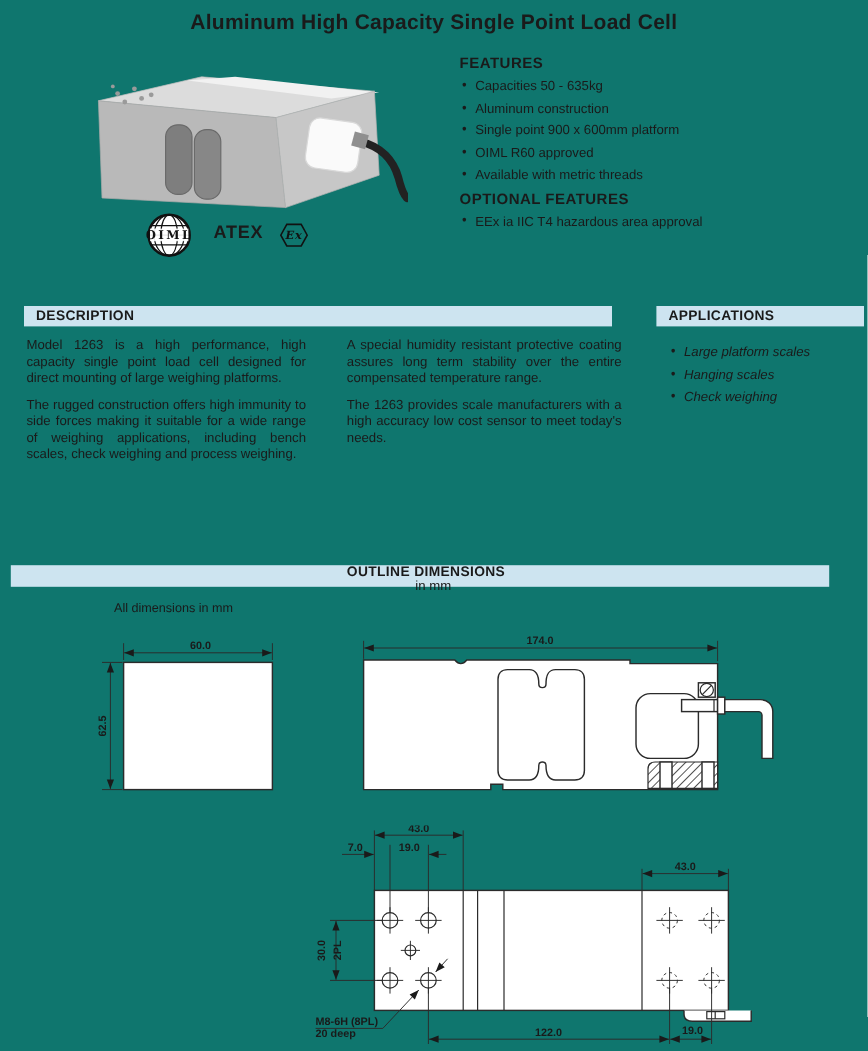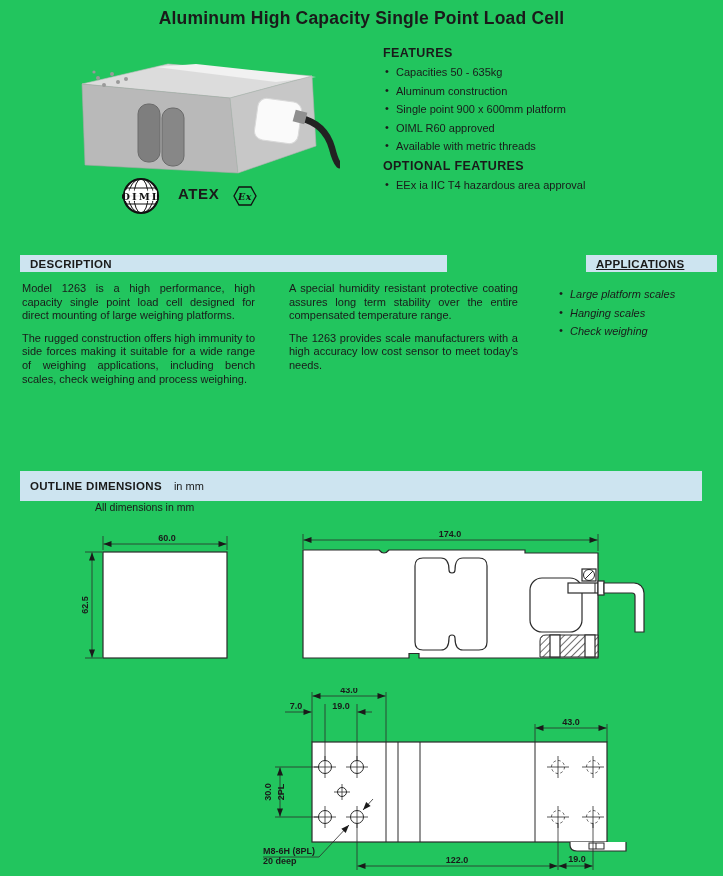--- a/index.html
+++ b/index.html
@@ -1,16 +1,16 @@
 <!DOCTYPE html>
 <html><head>
 <meta charset="utf-8">
 <style>
   html,body { margin:0; padding:0; background:#ffffff; }
-  .page { position:relative; width:723px; height:876px; background:#22c55e;
+  .page { position:relative; width:723px; height:876px; background:#0f766e;
           font-family:"Liberation Sans", sans-serif; color:#1a1a1a; overflow:hidden; }
 
   .title { position:absolute; top:8px; left:0; width:100%; margin:0; text-align:center;
            font-size:17.5px; font-weight:bold; letter-spacing:0.2px; }
 
   .photo  { position:absolute; left:60px; top:52px; }
   .logos  { position:absolute; left:122px; top:177px; display:flex; align-items:center; gap:18px; }
   .atex   { display:flex; gap:14px; font-weight:bold; font-size:15px; letter-spacing:0.6px; }
 
   .features { position:absolute; left:383px; top:46px; width:335px; }
@@ -100,42 +100,42 @@
       <li>Single point 900 x 600mm platform</li>
       <li>OIML R60 approved</li>
       <li>Available with metric threads</li>
     </ul>
     <h3 class="opt">OPTIONAL FEATURES</h3>
     <ul class="blist">
       <li>EEx ia IIC T4 hazardous area approval</li>
     </ul>
   </div>
 
-  <div class="bar" style="left:20px; top:255px; width:427px;">
+  <div class="bar" style="left:20px; top:255px; width:490px;">
     <span class="h">DESCRIPTION</span>
   </div>
   <div class="desc-col" style="left:22px; width:233px;">
     <p>Model 1263 is a high performance, high capacity single point load cell designed for direct mounting of large weighing platforms.</p>
     <p>The rugged construction offers high immunity to side forces making it suitable for a wide range of weighing applications, including bench scales, check weighing and process weighing.</p>
   </div>
   <div class="desc-col" style="left:289px; width:229px;">
     <p>A special humidity resistant protective coating assures long term stability over the entire compensated temperature range.</p>
     <p>The 1263 provides scale manufacturers with a high accuracy low cost sensor to meet today's needs.</p>
   </div>
 
-  <div class="bar" style="left:586px; top:255px; width:131px;text-decoration:underline;">
+  <div class="bar" style="left:547px; top:255px; width:173px;">
     <span class="h">APPLICATIONS</span>
   </div>
   <ul class="blist apps-list">
     <li>Large platform scales</li>
     <li>Hanging scales</li>
     <li>Check weighing</li>
   </ul>
 
-  <div class="bar" style="left:20px; top:471px; width:682px; height:30px;">
+  <div class="bar" style="left:9px; top:471px; width:682px; height:18px;flex-direction:column;">
     <span class="h">OUTLINE DIMENSIONS</span>
     <span class="suffix">in mm</span>
   </div>
   <div class="note">All dimensions in mm</div>
 
   <svg class="d-end" width="215" height="150" viewBox="0 0 215 150">
     <defs>
       <marker id="eae" markerUnits="userSpaceOnUse" markerWidth="10" markerHeight="8" refX="9" refY="4" orient="auto">
           <path d="M1,1 L9,4 L1,7 Z" fill="#1a1a1a"></path>
         </marker>

